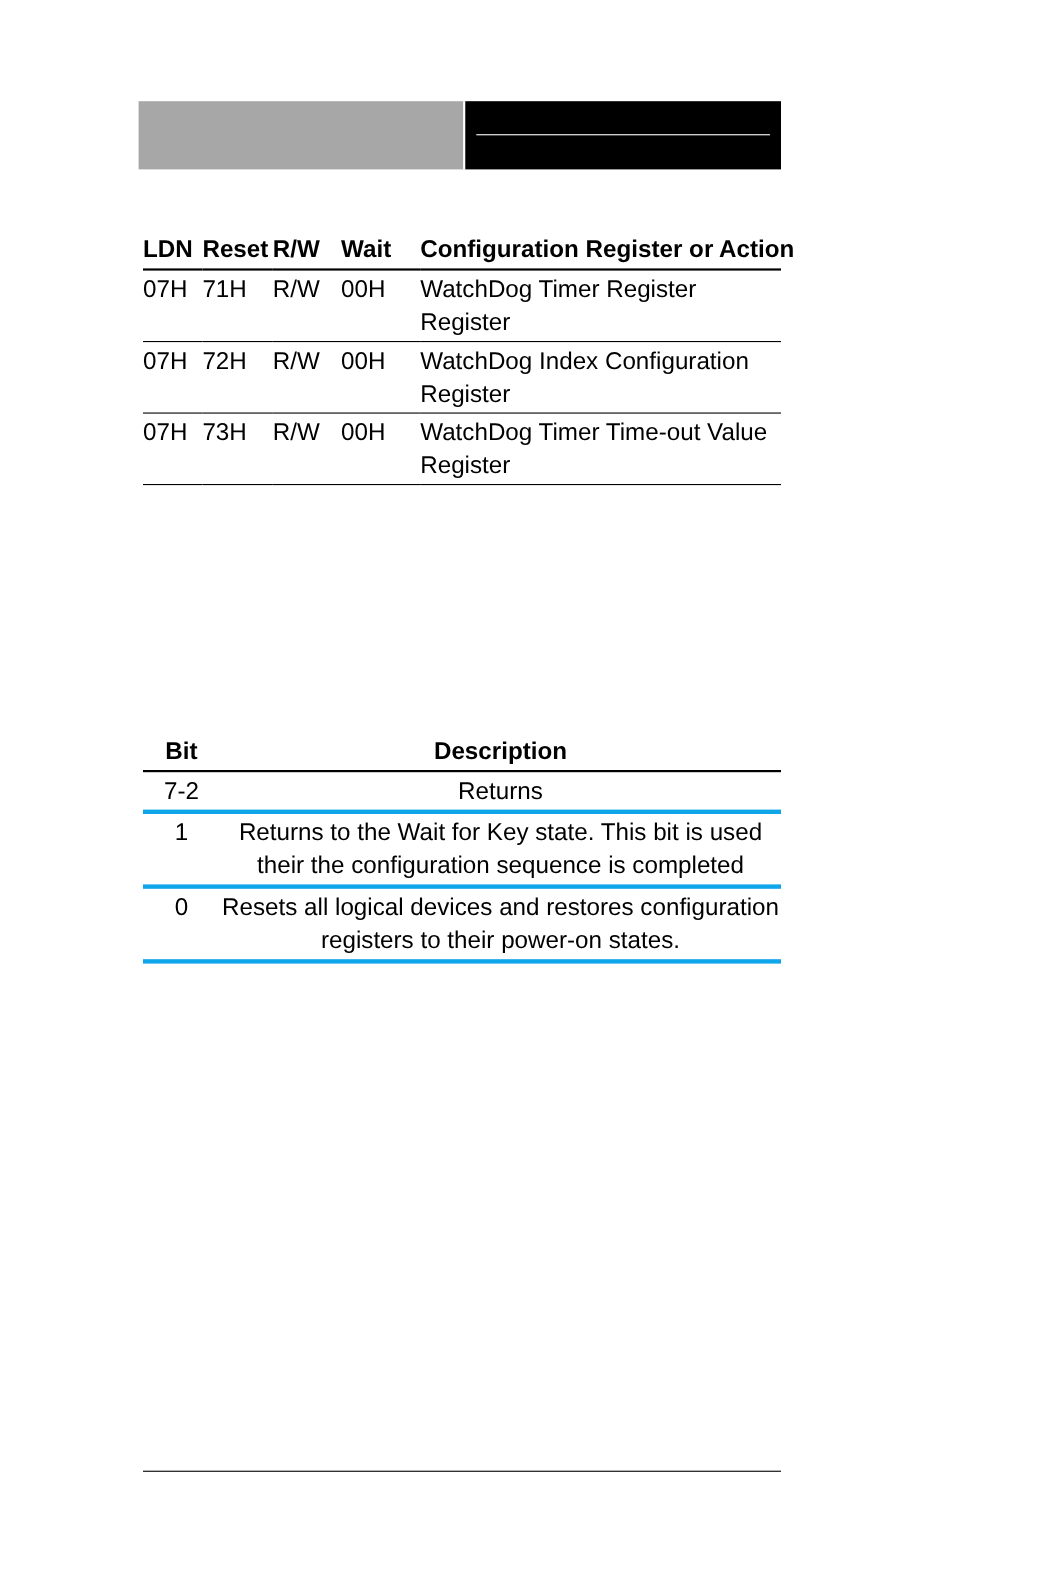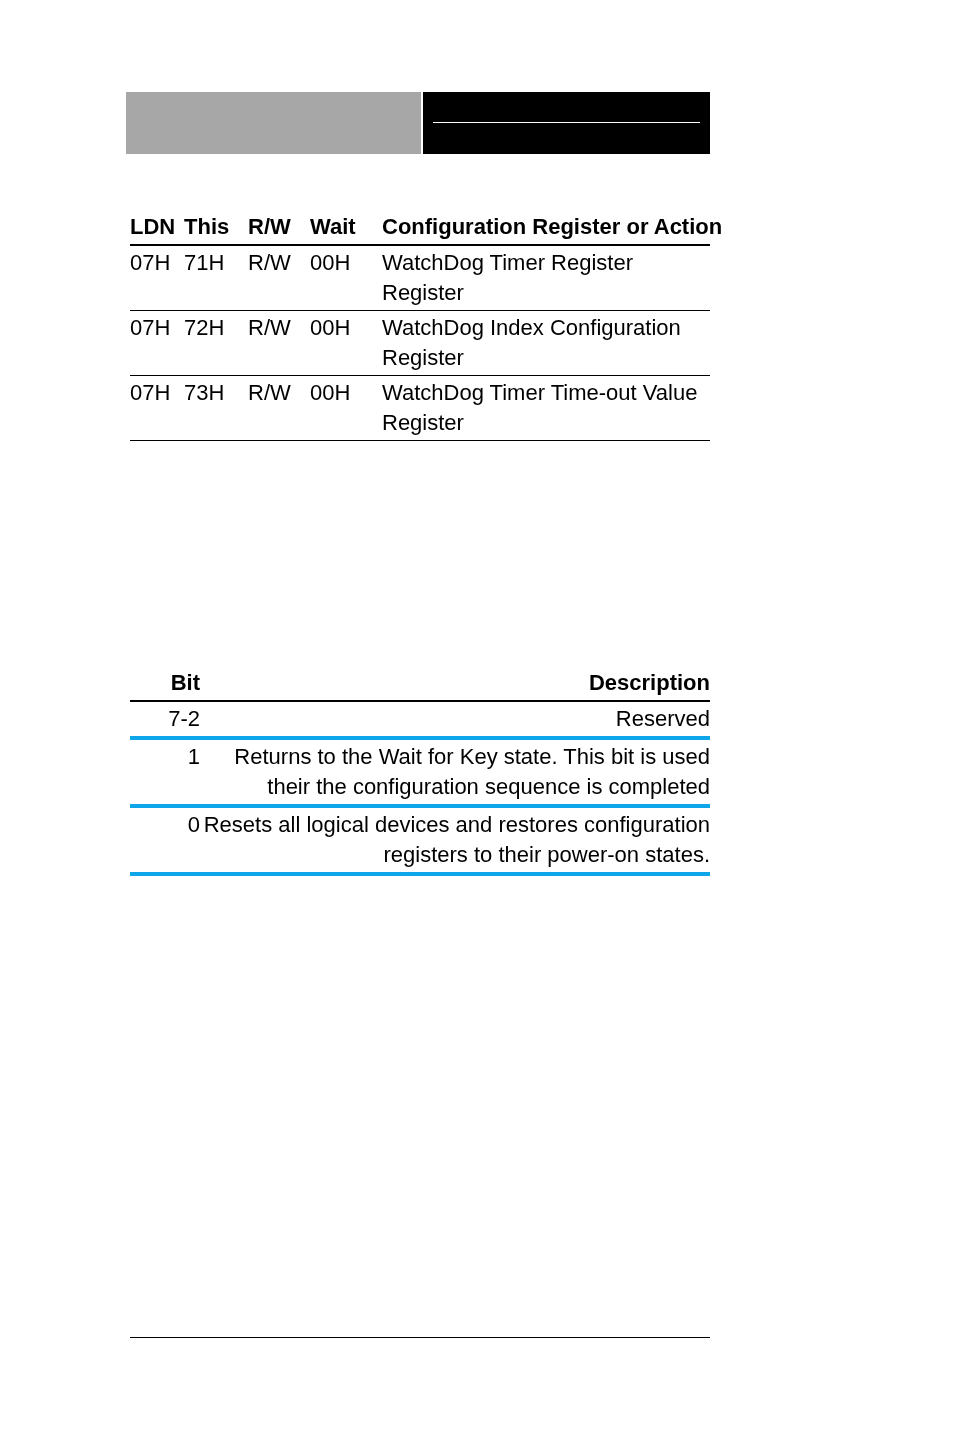--- a/index.html
+++ b/index.html
@@ -83,21 +83,21 @@
   
   .t2-wrap {
     margin-top: 225px;
   }
   .t2 {
     width: 100%;
     border-collapse: collapse;
     table-layout: fixed;
   }
   .t2 th, .t2 td {
-    text-align: right;
+    text-align: center;
     font-size: 22px;
     line-height: 30px;
     vertical-align: top;
     padding: 2px 0;
   }
   .t2 th {
     font-weight: bold;
     border-bottom: 2px solid #000;
   }
   .t2 .col-bit  { width: 70px; }
@@ -131,21 +131,21 @@
       <colgroup>
         <col class="col-ldn">
           <col class="col-index">
           <col class="col-rw">
           <col class="col-reset">
           <col class="col-action">
       </colgroup>
       <thead>
         <tr>
           <th>LDN</th>
-          <th>This</th>
+          <th>Reset</th>
           <th>R/W</th>
           <th>Wait</th>
           <th>Configuration Register or Action</th>
         </tr>
       </thead>
       <tbody>
         <tr>
           <td>07H</td>
           <td>71H</td>
           <td>R/W</td>
@@ -177,21 +177,21 @@
         </colgroup>
         <thead>
           <tr>
             <th>Bit</th>
             <th>Description</th>
           </tr>
         </thead>
         <tbody>
           <tr>
             <td>7-2</td>
-            <td>Reserved</td>
+            <td>Returns</td>
           </tr>
           <tr>
             <td>1</td>
             <td>Returns to the Wait for Key state. This bit is used their the configuration sequence is completed</td>
           </tr>
           <tr>
             <td>0</td>
             <td>Resets all logical devices and restores configuration registers to their power-on states.</td>
           </tr>
         </tbody>

